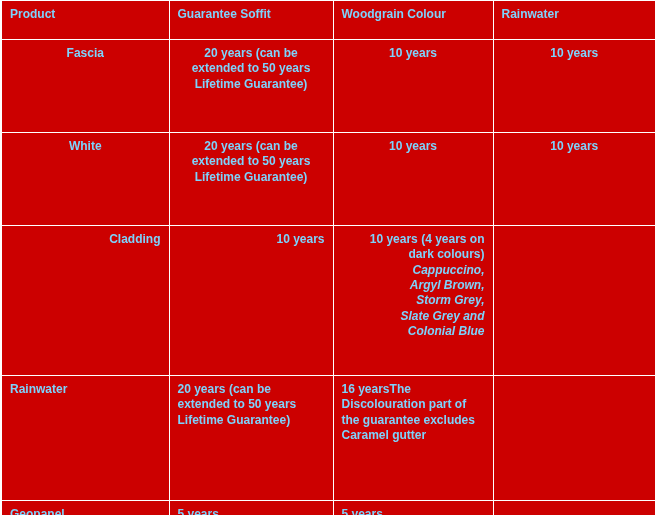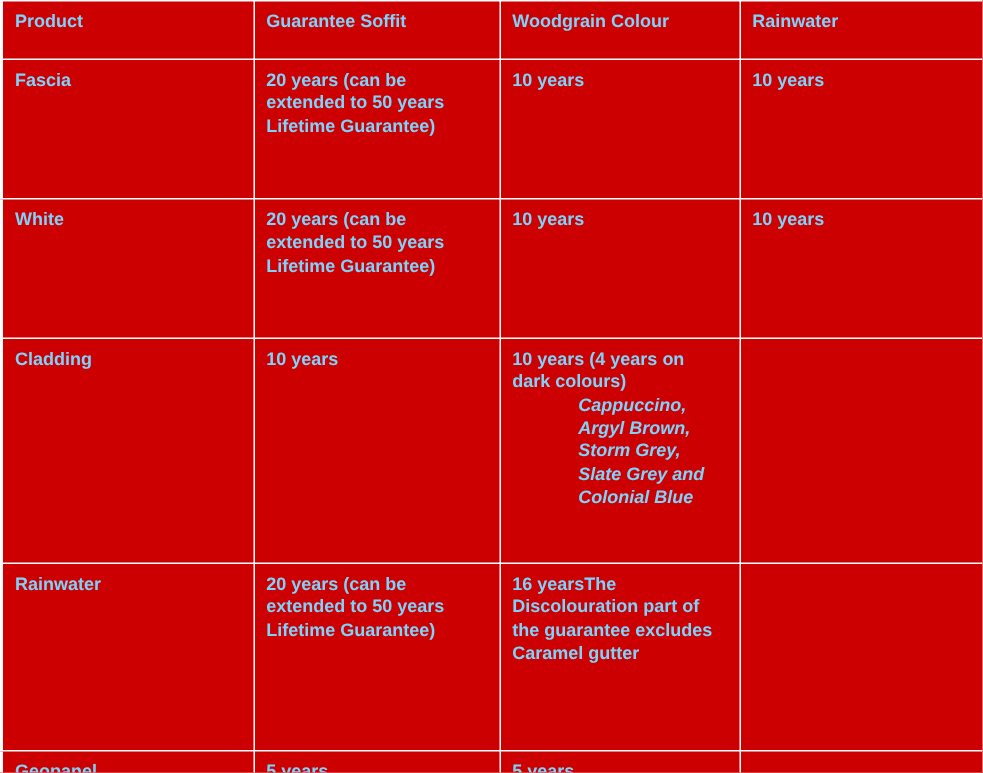--- a/index.html
+++ b/index.html
@@ -51,22 +51,22 @@
     padding-top: 5px;
     padding-bottom: 7px;
   }
   .cell-text { display: block; }
   .cell-italic {
     display: block;
     font-style: italic;
     font-weight: bold;
     margin-left: 44px;
   }
-  .row-fascia td, .row-soffit td { height: 78px; }
-  .row-cladding td { height: 135px; }
+  .row-fascia td, .row-soffit td { height: 78px; text-align: center; }
+  .row-cladding td { height: 135px; text-align: right; }
   .row-rainwater td { height: 110px; }
   .row-geopanel td { height: 36px; }
   .row-header td { height: 24px; }
 </style>
 </head>
 <body>
 
 <div class="table-wrap">
   <table class="guarantee-table">
     <colgroup>

